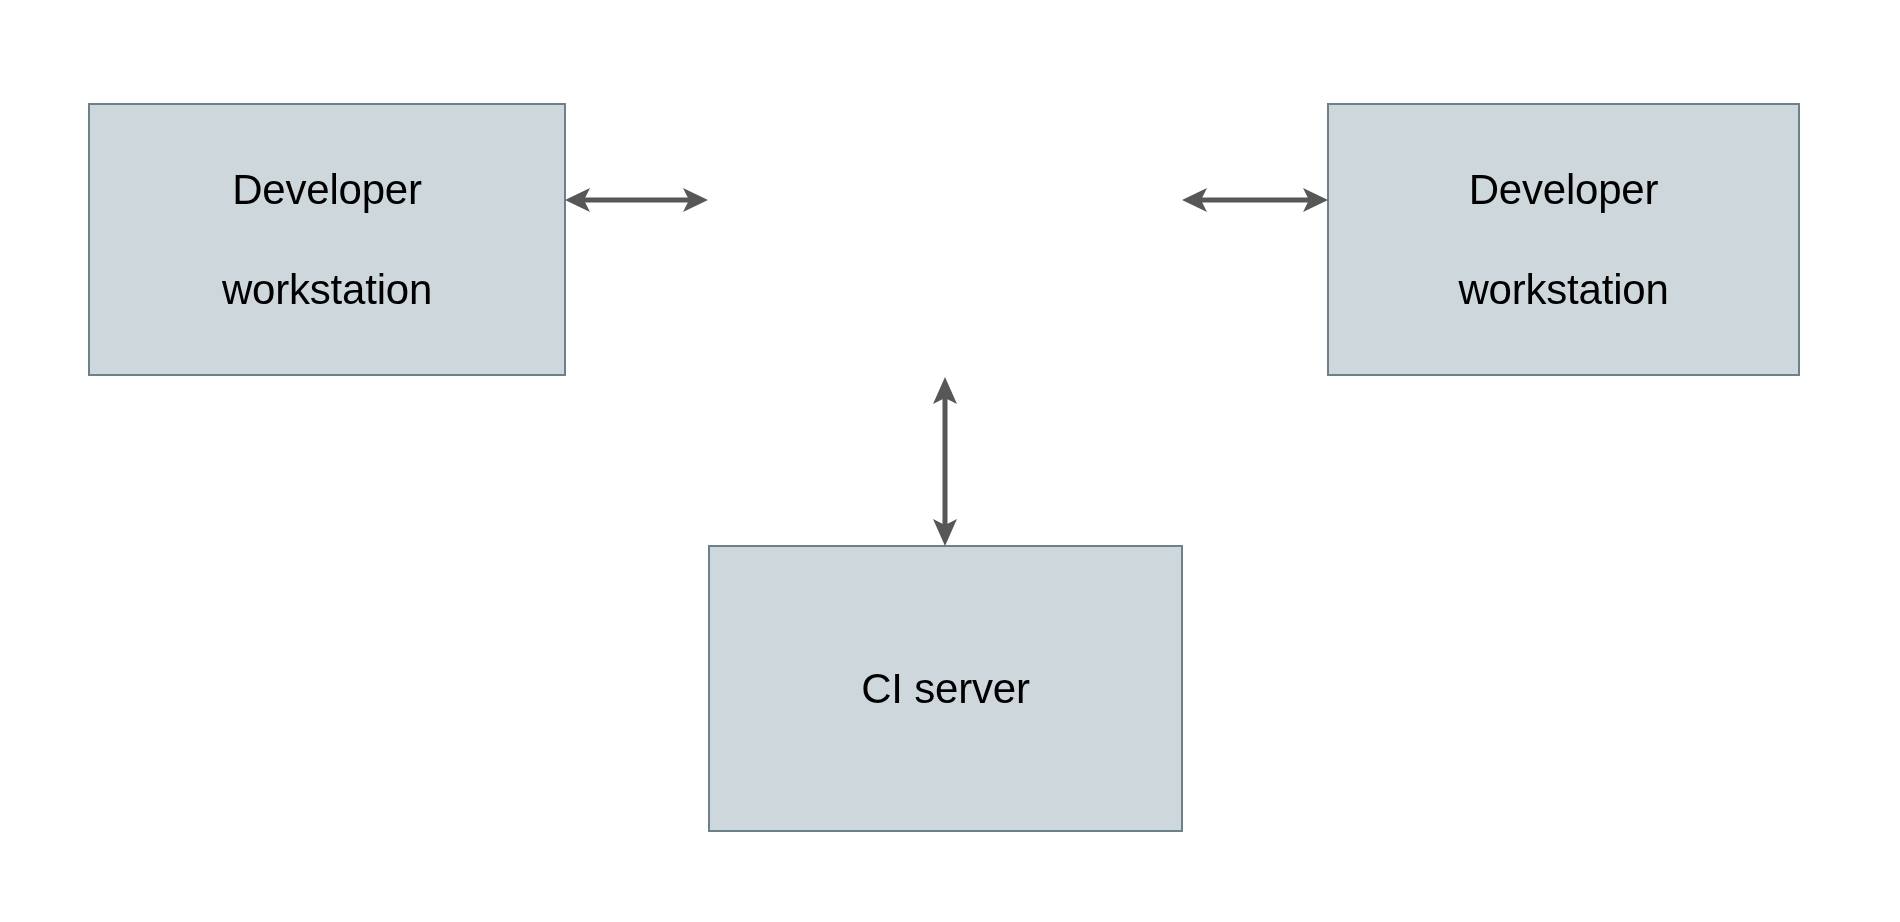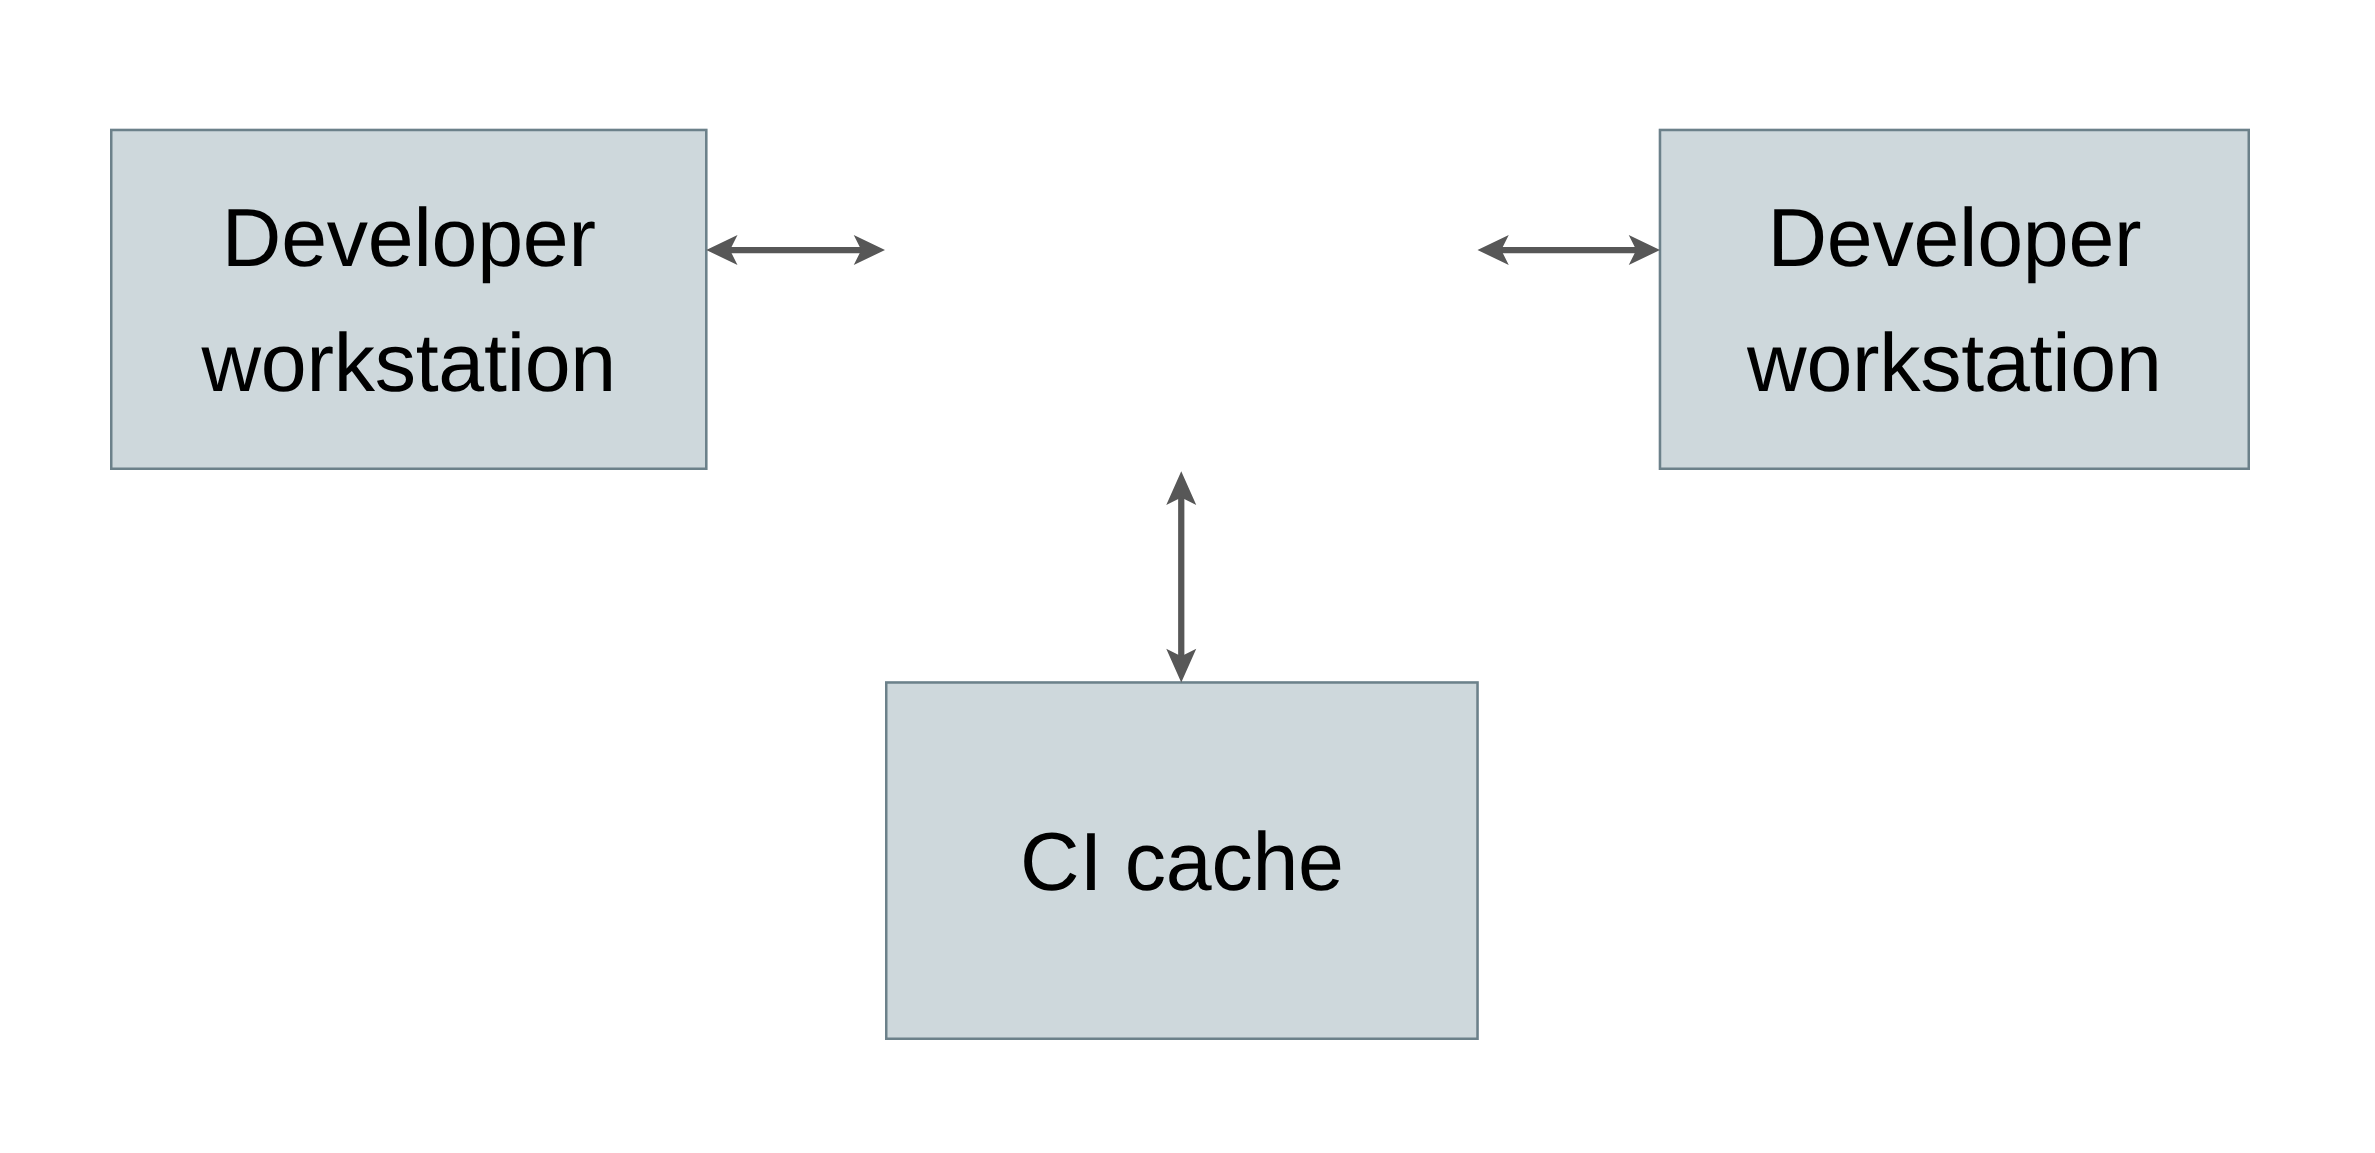--- a/index.html
+++ b/index.html
@@ -23,21 +23,21 @@
     box-sizing: border-box;
     background: #ced8dc;
     border: 2px solid #6c818a;
     display: flex;
     align-items: center;
     justify-content: center;
     text-align: center;
   }
   .node-label {
     font-family: "Liberation Sans", sans-serif;
-    font-size: 66px;
+    font-size: 42px;
     line-height: 100px;
     font-weight: 400;
     color: #000000;
     letter-spacing: -0.2px;
     white-space: pre-line;
     padding: 0 10px;
   }
   .edge {
     position: absolute;
     pointer-events: none;
@@ -66,21 +66,21 @@
 workstation</span>
   </div>
 
 
   <div class="node" id="node-dev-right">
     <span class="node-label">Developer
 workstation</span>
   </div>
 
   <div class="node" id="node-ci">
-    <span class="node-label">CI cache</span>
+    <span class="node-label">CI server</span>
   </div>
 
   <div class="edge" id="edge-left-cache">
     <svg width="145" height="60" viewBox="0 0 145 60">
       <line x1="18" y1="30" x2="127" y2="30" stroke="#575757" stroke-width="5"></line>
       <path d="M 1 30 L 26 18 L 20 30 L 26 42 Z" fill="#575757"></path>
       <path d="M 144 30 L 119 18 L 125 30 L 119 42 Z" fill="#575757"></path>
     </svg>
   </div>
 

